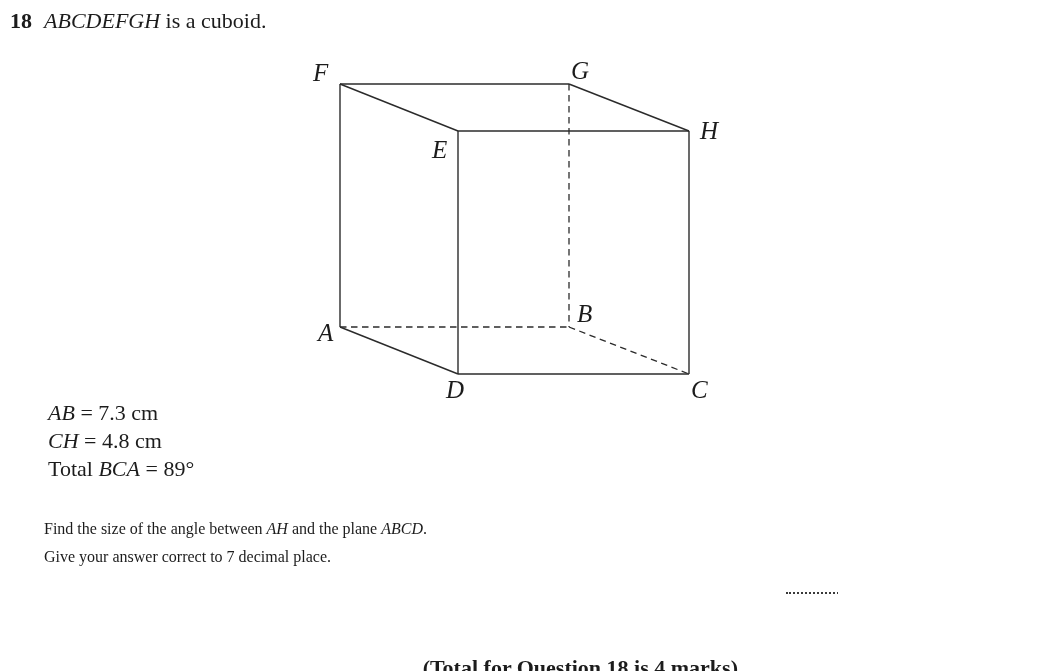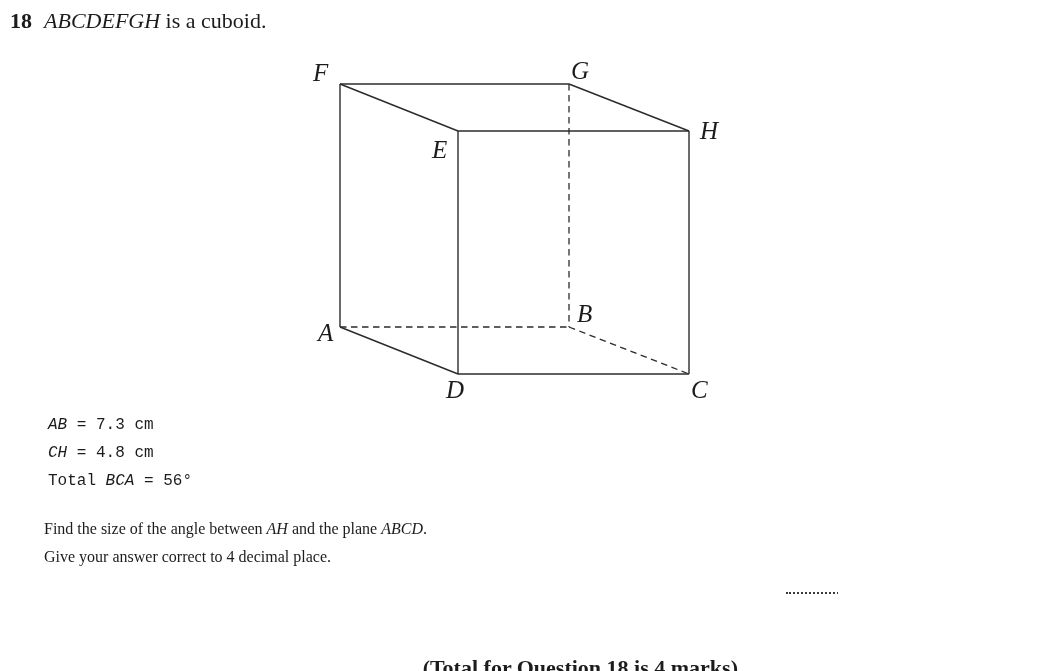--- a/index.html
+++ b/index.html
@@ -47,24 +47,23 @@
   .vertex-label {
     font-family: "Liberation Serif", serif;
     font-style: italic;
     font-size: 25px;
     fill: #1c1c1c;
   }
 
   .givens {
     position: absolute;
     left: 48px;
-    top: 411px;
-    font-size: 16px;
+    top: 399px;
+    font-size: 22px;
     line-height: 28px;
-    font-family: Liberation Mono, monospace;
   }
   .prompt {
     position: absolute;
     left: 44px;
     top: 515px;
     font-size: 16px;
     line-height: 28px;
   }
 
   .answer-unit {
@@ -127,26 +126,26 @@
       <text class="vertex-label" x="318" y="341">A</text>
       <text class="vertex-label" x="577" y="322">B</text>
       <text class="vertex-label" x="446" y="398">D</text>
       <text class="vertex-label" x="691" y="398">C</text>
     </g>
   </svg>
 
   <div class="givens">
     <p><span class="it">AB</span><span> = 7.3 cm</span></p>
     <p><span class="it">CH</span><span> = 4.8 cm</span></p>
-    <p><span>Total </span><span class="it">BCA</span><span> = 56°</span></p>
+    <p><span>Total </span><span class="it">BCA</span><span> = 89°</span></p>
   </div>
 
   <div class="prompt">
     <p><span>Find the size of the angle between </span><span class="it">AH</span><span> and the plane </span><span class="it">ABCD</span><span>.</span></p>
-    <p>Give your answer correct to 4 decimal place.</p>
+    <p>Give your answer correct to 7 decimal place.</p>
   </div>
 
   <span class="answer-unit">°</span>
   <div class="answer-line"></div>
 
   <div class="total-marks">(Total for Question 18 is 4 marks)</div>
 
 </div>
 
 </body></html>

